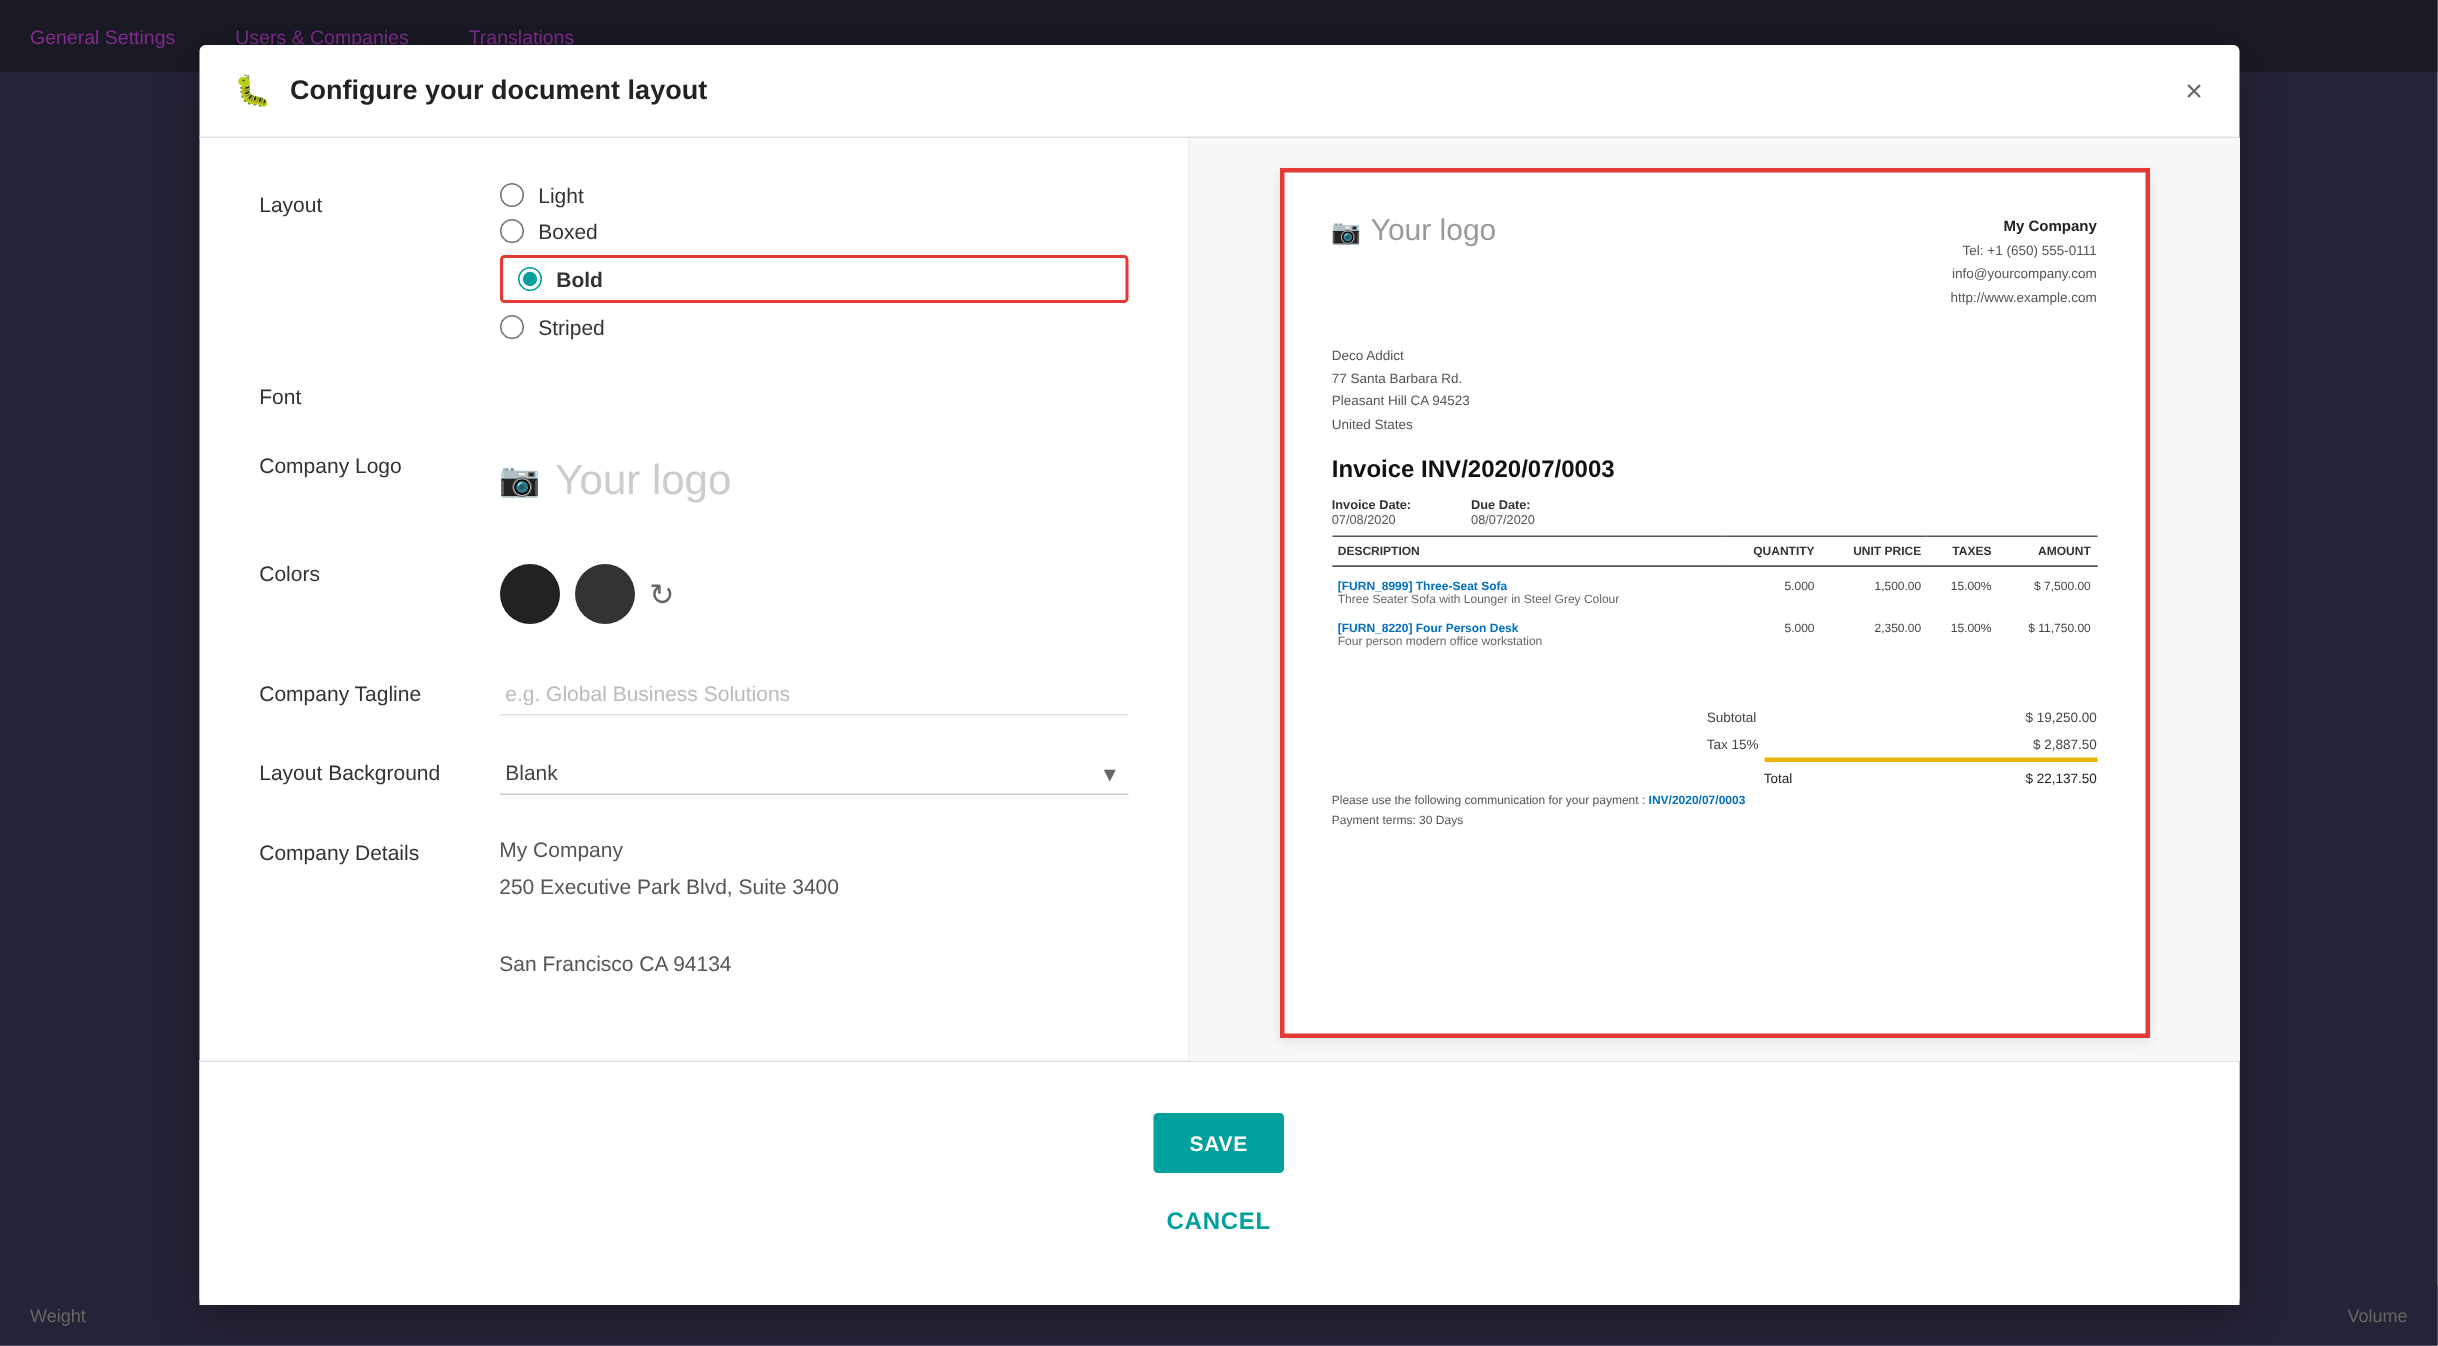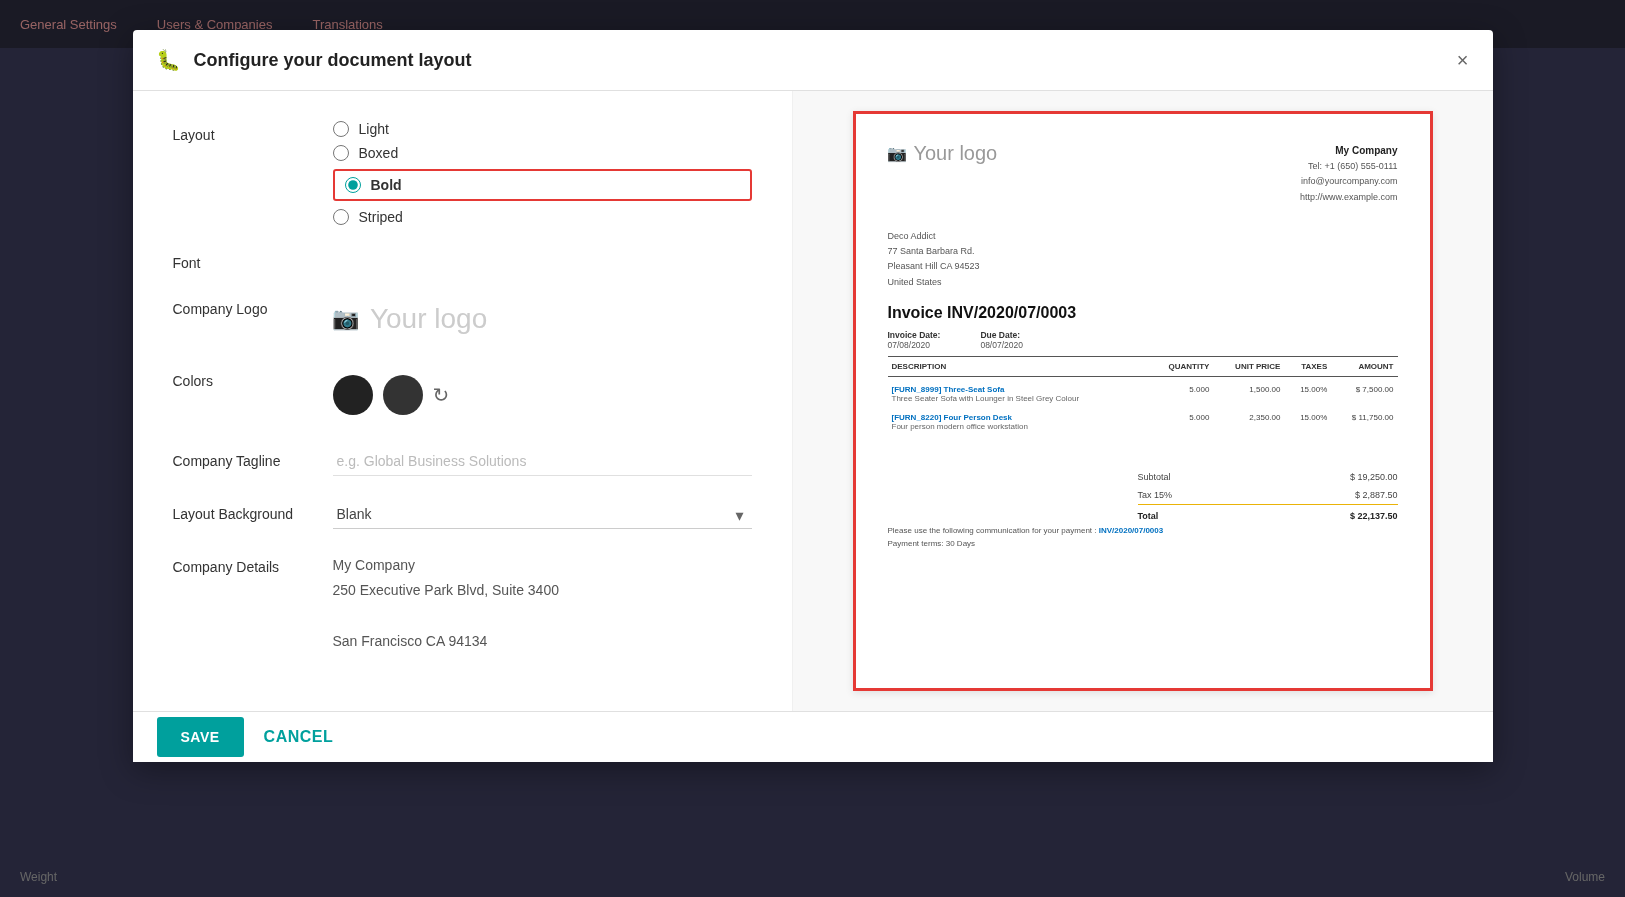--- a/index.html
+++ b/index.html
@@ -14,21 +14,21 @@
 
     
     .bg-topbar {
       position: absolute;
       top: 0; left: 0; right: 0;
       height: 48px;
       background: #2c2c3e;
       display: flex;
       align-items: center;
       padding: 0 20px;
-      color: #fca5a5;
+      color: #d946ef;
       font-size: 13px;
       gap: 40px;
       z-index: 1;
     }
 
     
     .overlay {
       position: absolute;
       top: 0; left: 0; right: 0; bottom: 0;
       background: rgba(0,0,0,0.4);
@@ -252,26 +252,27 @@
 
     
     .company-details {
       font-size: 14px;
       color: #555;
       line-height: 1.8;
     }
 
     
     .modal-footer {
-      padding: 4px 24px;
+      padding: 34px 24px;
       border-top: 1px solid #e0e0e0;
       display: flex;
       align-items: center;
       gap: 12px;
       background: #fff;
+      flex-direction: column;
     }
 
     .btn-save {
       background: #00a09d;
       color: #fff;
       border: none;
       padding: 12px 24px;
       font-size: 14px;
       font-weight: 600;
       border-radius: 3px;
@@ -422,24 +423,25 @@
 
     .inv-total-row {
       display: flex;
       justify-content: space-between;
       padding: 4px 0;
       font-size: 9px;
       color: #444;
     }
 
     .inv-total-row.bold {
-      font-weight: 700;
-      border-top: 1px solid #eab308;
+      font-weight: 400;
+      border-top: 3px solid #eab308;
       padding-top: 6px;
       color: #222;
+      margin-left: 38px;
     }
 
     .inv-footer-note {
       font-size: 8px;
       color: #555;
       line-height: 1.6;
     }
 
     .inv-footer-ref {
       color: #0070c0;

